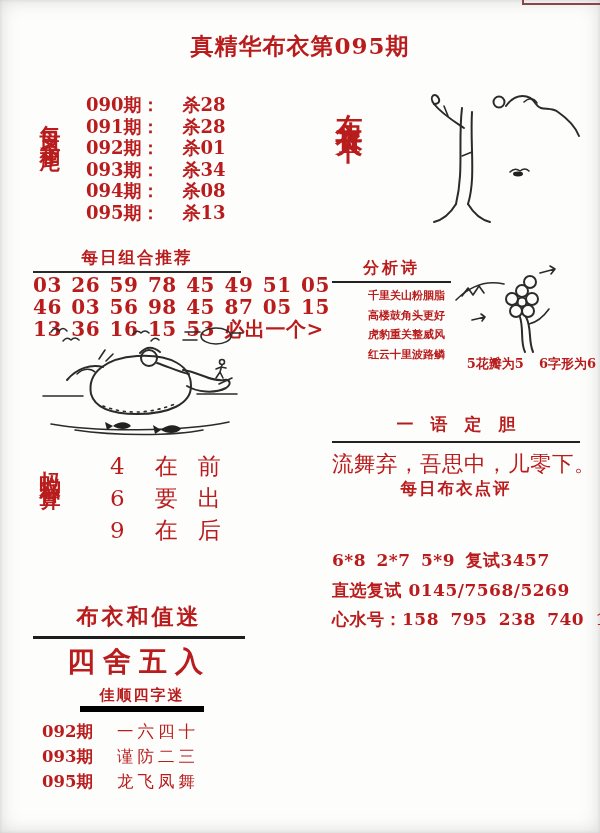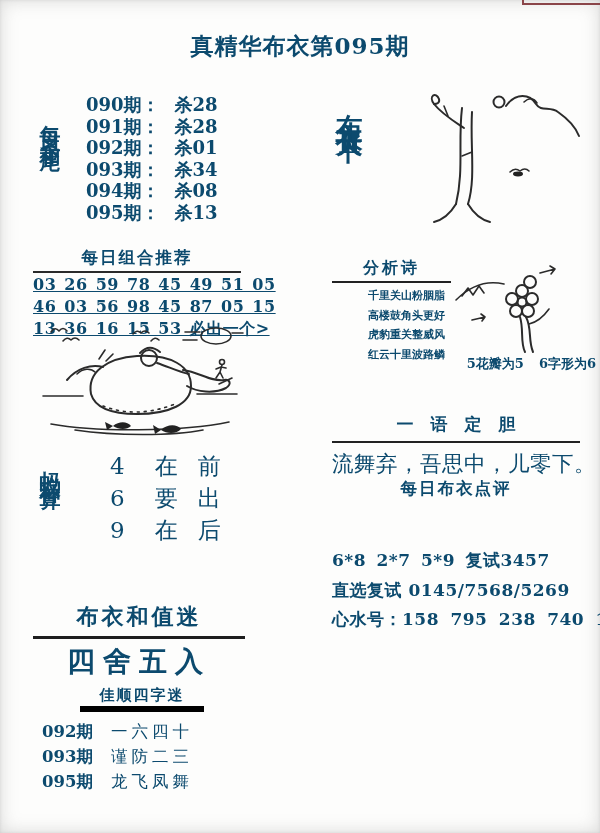--- a/index.html
+++ b/index.html
@@ -1,42 +1,42 @@
 <!DOCTYPE html>
 <html><head>
 <meta charset="utf-8">
 <style>
   html,body{margin:0;padding:0;background:#888;}
   .sheet{
     position:relative;width:600px;height:833px;margin:0 auto;
     background:#fdfdfc;overflow:hidden;
     box-shadow:inset 0 0 18px rgba(120,120,120,.28), inset 0 0 3px rgba(150,150,150,.25);
     font-family:"DejaVu Serif","Liberation Serif",serif;
-    color:#0c4a6e;
+    color:#b91c1c;
   }
   .abs{position:absolute;}
   
   .red-corner{left:522px;top:0;width:78px;height:3px;
     border-left:2px solid #8a4549;border-bottom:2px solid #8a4549;}
   
   .title{top:31px;left:0;width:100%;text-align:center;
     font-size:23px;font-weight:bold;letter-spacing:1px;}
   
   .daily-kill{left:36px;top:94px;display:flex;gap:22px;}
   .v-label{writing-mode:vertical-rl;text-orientation:upright;
     font-weight:bold;white-space:nowrap;}
   .v-kill{font-size:21px;letter-spacing:7px;margin-top:14px;}
   .kill-rows{display:flex;flex-direction:column;font-size:18px;font-weight:bold;line-height:21.5px;}
-  .kill-row{display:flex;gap:15px;white-space:nowrap;text-align:center;}
+  .kill-row{display:flex;gap:23px;white-space:nowrap;text-align:center;}
   
   .combo{left:33px;top:247px;width:208px;}
   .combo-title{text-align:center;font-size:16.5px;font-weight:bold;letter-spacing:2px;
     border-bottom:2px solid #2a2a2a;padding-bottom:2px;}
-  .combo-rows{font-size:16px;font-weight:bold;line-height:22px;
-    letter-spacing:.5px;word-spacing:2px;white-space:nowrap;margin-top:1px;text-decoration:underline;}
+  .combo-rows{font-size:20px;font-weight:bold;line-height:22px;
+    letter-spacing:.5px;word-spacing:2px;white-space:nowrap;margin-top:1px;}
   
   svg{display:block;}
   .sk{stroke:#2b2b2b;fill:none;stroke-width:2;stroke-linecap:round;stroke-linejoin:round;}
   .sk-thin{stroke-width:1.6;}
   .sk-fill{fill:#222;stroke:none;}
   .sketch-a{left:33px;top:322px;}
   .brand-sketch{left:398px;top:86px;}
   .flower-sketch{left:452px;top:262px;}
   
   .ant{left:36px;top:450px;display:flex;gap:46px;}
@@ -47,21 +47,21 @@
   
   .hevalue{left:33px;top:602px;width:212px;text-align:center;}
   .hv-title{font-size:22px;font-weight:bold;letter-spacing:3px;
     padding-bottom:4px;border-bottom:3px solid #1e1e1e;}
   .hv-answer{font-size:28px;font-weight:600;letter-spacing:8px;margin-top:4px;}
   
   .fourchar{left:42px;top:686px;}
   .fc-title{margin-left:38px;width:124px;text-align:center;font-size:15px;font-weight:bold;
     letter-spacing:2px;border-bottom:6px solid #000000;padding-bottom:1px;}
   .fc-rows{margin-top:7px;font-size:16.5px;line-height:25px;}
-  .fc-row{display:flex;gap:18px;}
+  .fc-row{display:flex;gap:24px;}
   .fc-period{font-weight:bold;}
   .fc-text{letter-spacing:4px;}
   
   .brand{left:331px;top:92px;font-size:27px;letter-spacing:9px;}
   .analysis{left:332px;top:258px;width:119px;}
   .an-title{text-align:center;font-size:16px;font-weight:bold;letter-spacing:3px;
     border-bottom:2px solid #222;padding-bottom:2px;}
   .an-lines{font-size:11px;font-weight:bold;line-height:19.5px;white-space:nowrap;margin-top:3px;margin-left:36px;}
   .an-caption{left:438px;top:355px;width:158px;display:flex;gap:15px;
     font-size:13px;font-weight:bold;white-space:nowrap;justify-content:flex-end;}

